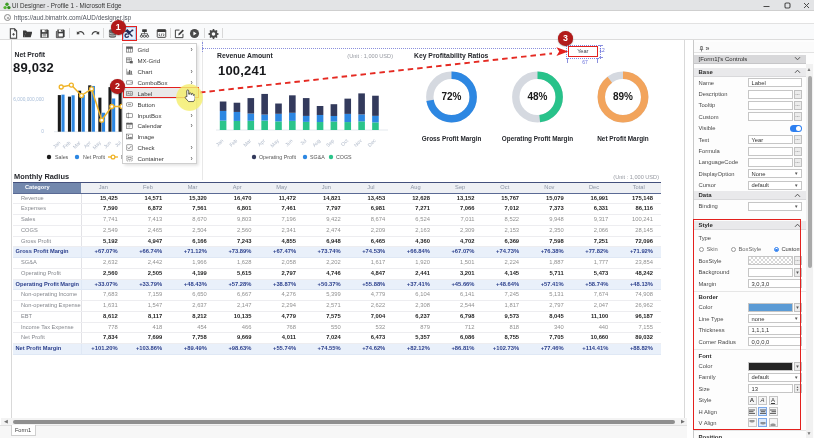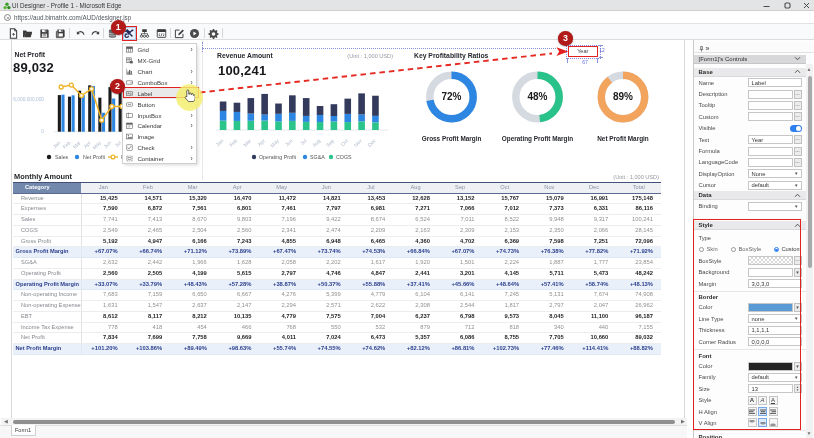--- a/index.html
+++ b/index.html
@@ -364,21 +364,21 @@
       <text x="223" y="101" text-anchor="middle" font-size="6.4" font-weight="700" fill="#26282d">Net Profit Margin</text>
     </svg>
 
   <div id="year-sel" class="abs"></div>
   <div id="year-box" class="abs">
     <div id="year-text">Year</div>
   </div>
   <div id="year-w-label" class="abs">67</div>
   <div id="year-h-label" class="abs">12</div>
 
-  <div class="abs panel-title" style="left:14px;top:171.5px;font-size:7.4px">Monthly Amount</div>
+  <div class="abs panel-title" style="left:14px;top:171.5px;font-size:7.4px">Monthly Radius</div>
   <div class="abs unit-label" style="left:580px;top:173.5px;width:79px;text-align:right">(Unit : 1,000 USD)</div>
   <table id="mtable" class="abs">
     <thead>
         <tr id="mtable-head">
           <th class="cat" style="width: 68px;">Category</th>
           <th>Jan</th>
           <th>Feb</th>
           <th>Mar</th>
           <th>Apr</th>
           <th>May</th>

